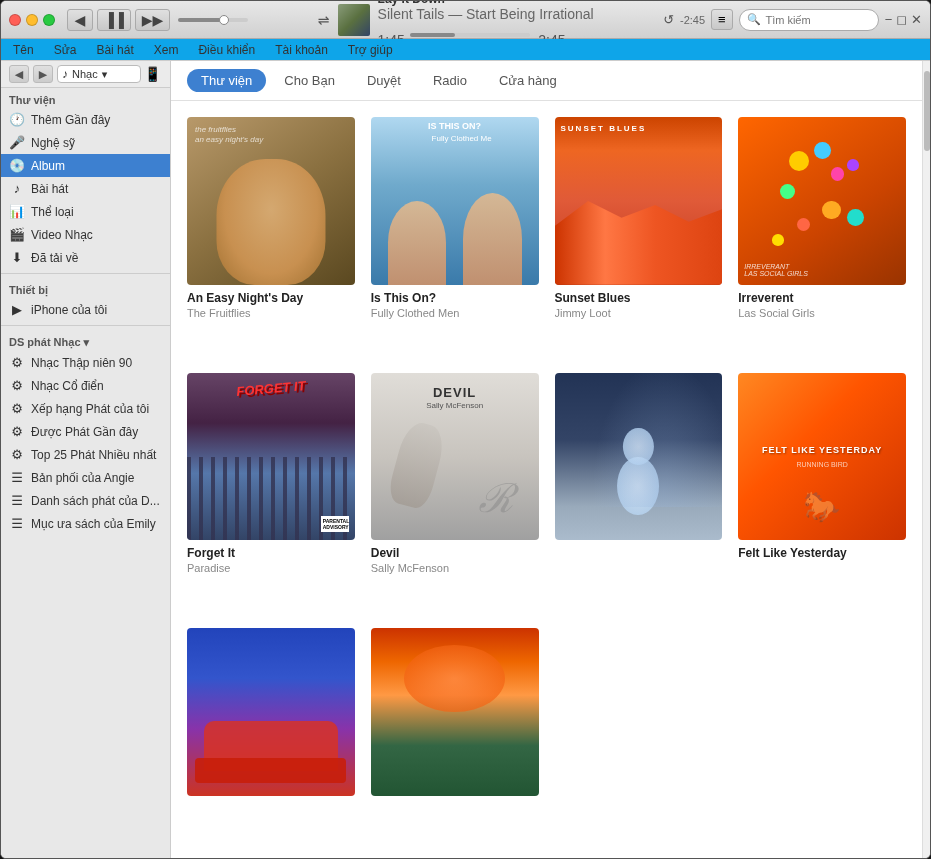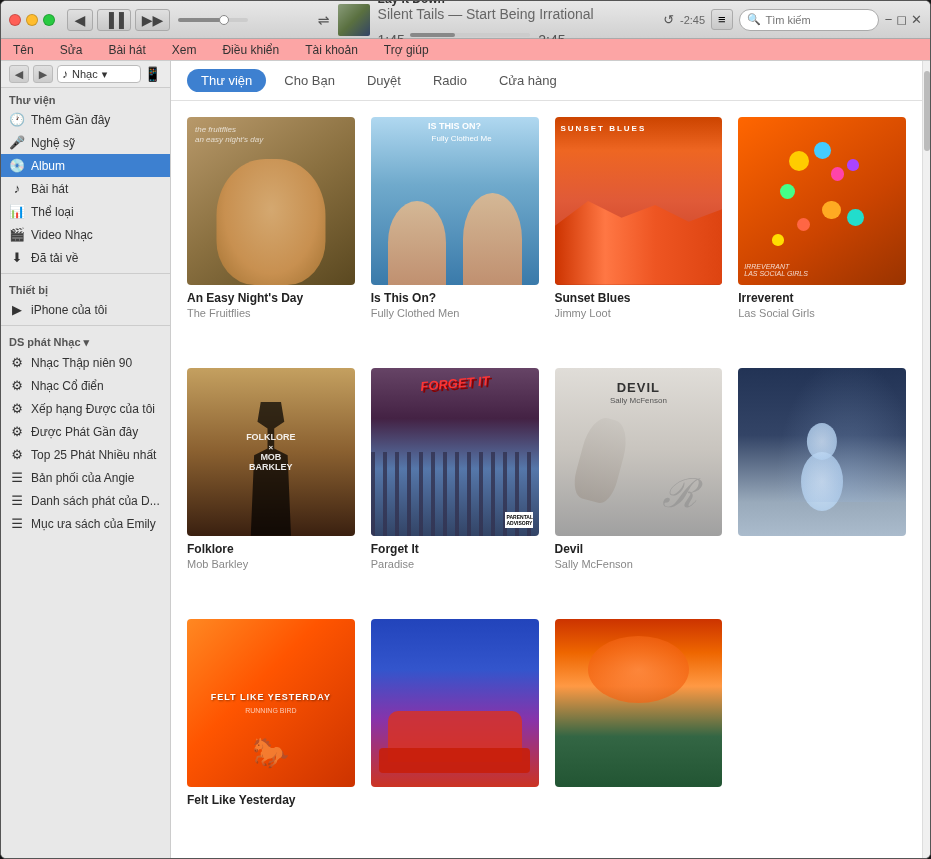--- a/index.html
+++ b/index.html
@@ -161,26 +161,26 @@
     .search-input {
       border: none; outline: none;
       font-size: 11px; color: #999;
       background: transparent;
       width: 100px;
     }
     .win-btns { display: flex; gap: 4px; font-size: 13px; color: #555; }
 
     
     .menubar {
-      background: #fca5a5;
+      background: #0ea5e9;
       border-bottom: 1px solid #ccc;
       padding: 2px 8px;
       display: flex;
       align-items: center;
-      gap: 18px;
+      gap: 12px;
       height: 22px;
     }
     .menu-item {
       font-size: 12px;
       color: #333;
       cursor: pointer;
       padding: 0 4px;
     }
 
     
@@ -434,21 +434,21 @@
       <div class="sidebar-item">
         <span class="item-icon">⚙</span>
         <span>Nhạc Thập niên 90</span>
       </div>
       <div class="sidebar-item">
         <span class="item-icon">⚙</span>
         <span>Nhạc Cổ điển</span>
       </div>
       <div class="sidebar-item">
         <span class="item-icon">⚙</span>
-        <span>Xếp hạng Được của tôi</span>
+        <span>Xếp hạng Phát của tôi</span>
       </div>
       <div class="sidebar-item">
         <span class="item-icon">⚙</span>
         <span>Được Phát Gần đây</span>
       </div>
       <div class="sidebar-item">
         <span class="item-icon">⚙</span>
         <span>Top 25 Phát Nhiều nhất</span>
       </div>
       <div class="sidebar-item">
@@ -524,31 +524,20 @@
               <div style="position:absolute;top:60%;left:35%;width:8%;height:8%;background:#ff6644;border-radius:50%;"></div>
               <div style="position:absolute;top:55%;left:65%;width:10%;height:10%;background:#22ddcc;border-radius:50%;"></div>
               <div style="position:absolute;top:70%;left:20%;width:7%;height:7%;background:#ffdd00;border-radius:50%;"></div>
               <div style="position:absolute;bottom:8px;left:6px;color:rgba(255,255,255,0.8);font-size:7px;font-style:italic;">IRREVERANT<br>LAS SOCIAL GIRLS</div>
             </div>
           </div>
           <div class="album-name">Irreverent</div>
           <div class="album-artist">Las Social Girls</div>
         </div>
 
-        <div class="album-card">
-          <div class="album-cover">
-            <div style="width:100%;height:100%;background:linear-gradient(180deg,#c4a060 0%,#8a6030 50%,#3a2010 100%);display:flex;align-items:center;justify-content:center;position:relative;overflow:hidden;">
-
-              <div style="position:absolute;bottom:0;left:50%;transform:translateX(-50%);width:40%;height:80%;background:rgba(0,0,0,0.7);clip-path:polygon(35% 0%,65% 0%,70% 15%,55% 20%,55% 35%,75% 40%,80% 100%,20% 100%,25% 40%,45% 35%,45% 20%,30% 15%);"></div>
-              <div style="color:rgba(255,255,255,0.9);font-size:9px;font-weight:bold;text-align:center;position:relative;z-index:1;">FOLKLORE<br><span style="font-size:8px;">×</span><br>MOB<br>BARKLEY</div>
-            </div>
-          </div>
-          <div class="album-name">Folklore</div>
-          <div class="album-artist">Mob Barkley</div>
-        </div>
 
         <div class="album-card">
           <div class="album-cover">
             <div style="width:100%;height:100%;background:linear-gradient(180deg,#664466 0%,#442244 30%,#5577aa 60%,#334466 100%);position:relative;overflow:hidden;">
 
               <div style="position:absolute;top:8px;left:0;right:0;text-align:center;color:#ff3333;font-size:13px;font-weight:900;font-style:italic;text-shadow:2px 2px 0 #880000;transform:rotate(-5deg);">FORGET IT</div>
 
               <div style="position:absolute;bottom:0;left:0;right:0;height:50%;background:repeating-linear-gradient(90deg,rgba(50,50,80,0.8) 0px,rgba(50,50,80,0.8) 4px,transparent 4px,transparent 12px);"></div>
 
               <div style="position:absolute;bottom:8px;right:6px;background:#fff;color:#000;font-size:5px;font-weight:bold;padding:2px;line-height:1.2;width:28px;text-align:center;">PARENTAL<br>ADVISORY</div>

